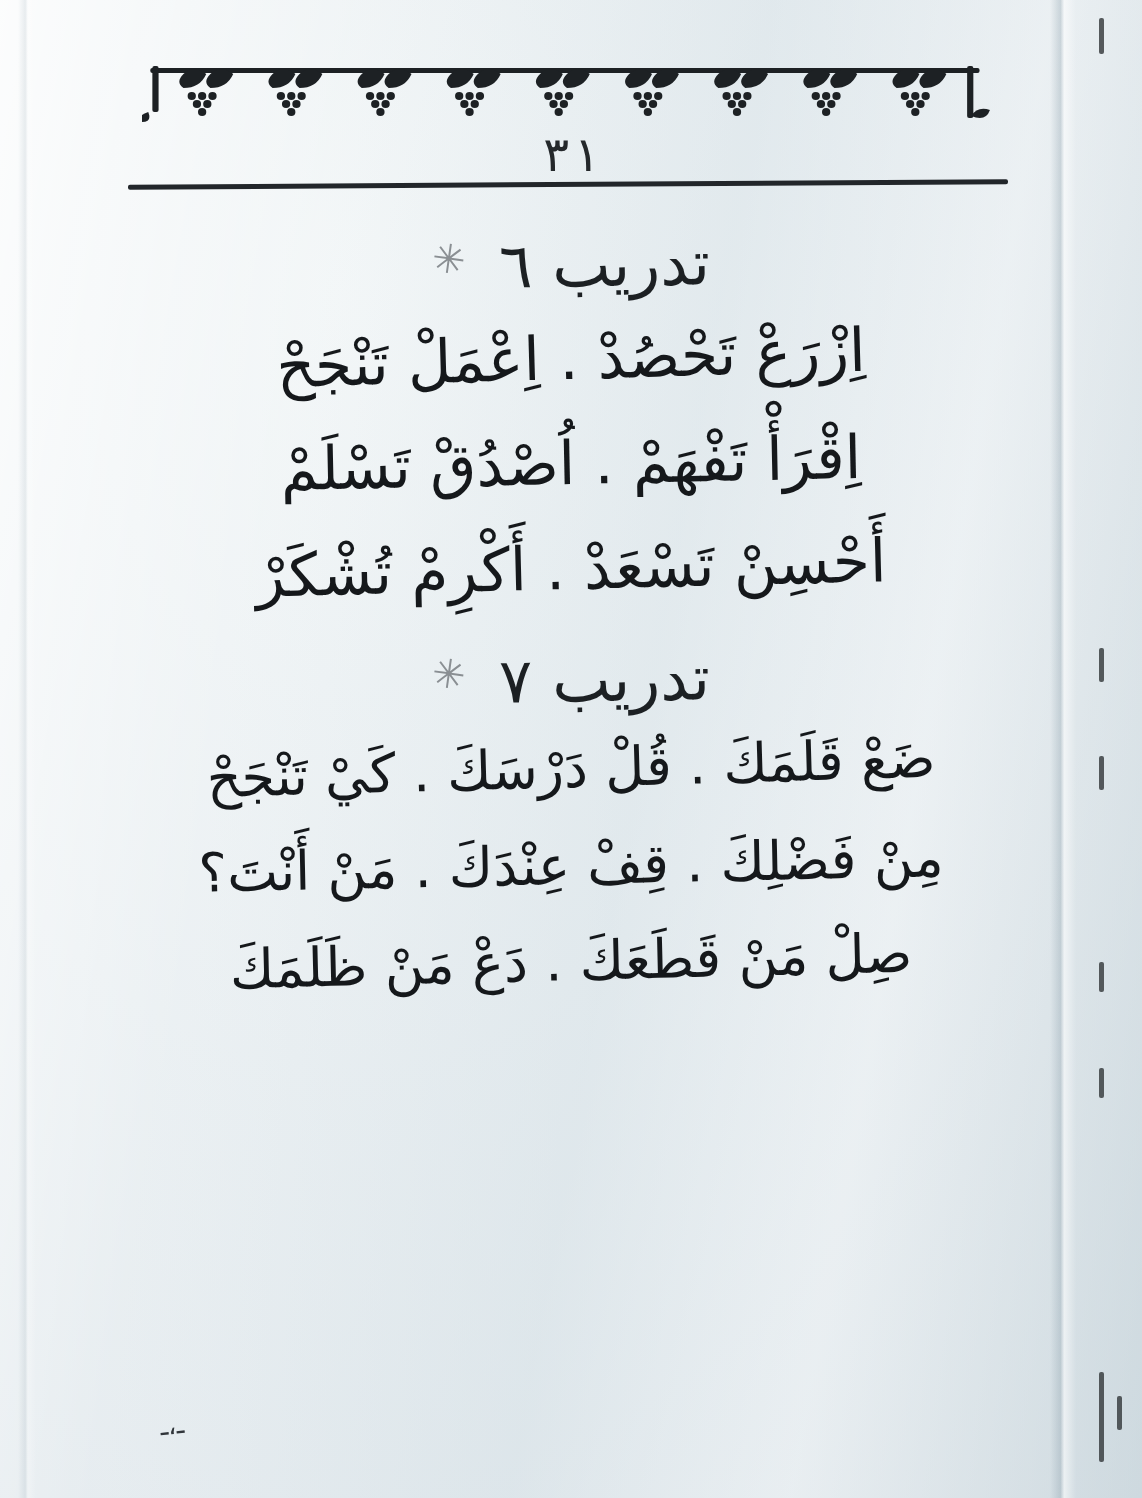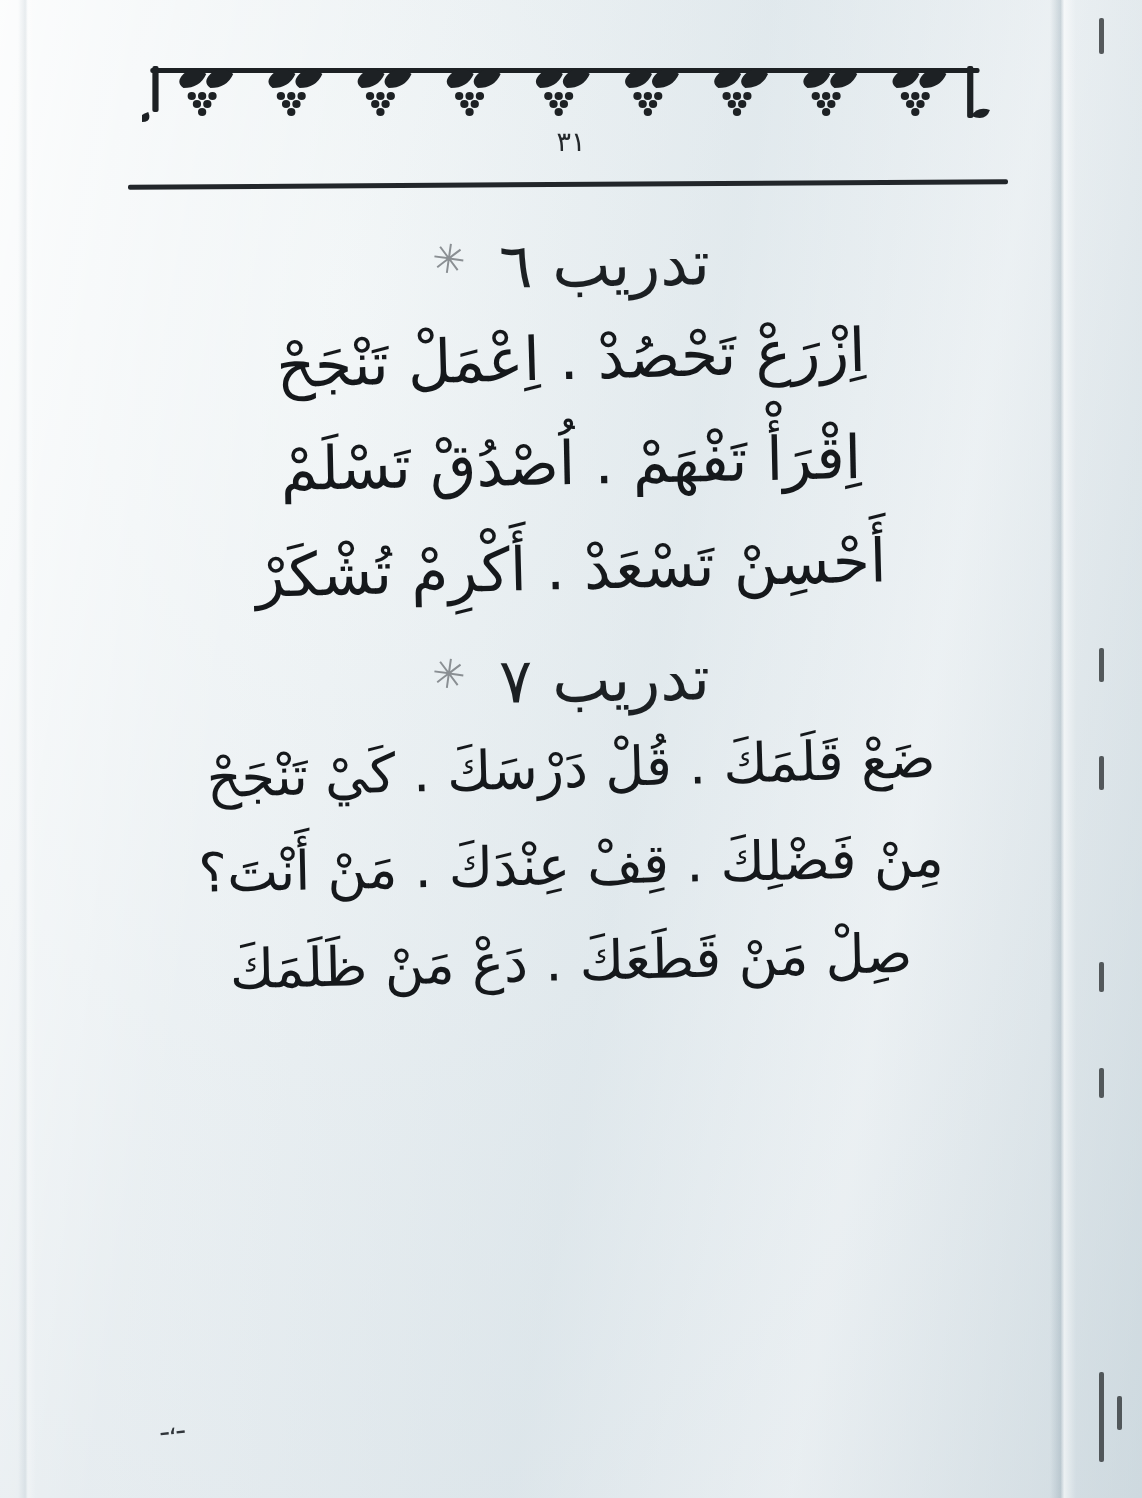--- a/index.html
+++ b/index.html
@@ -64,23 +64,23 @@
     height: 62px;
   }
   .vine-border svg { display: block; width: 100%; height: 100%; }
 
   .page-number {
     position: absolute;
     top: 126px;
     left: 0;
     right: 0;
     text-align: center;
-    font-size: 27px;
+    font-size: 48px;
     color: #24282b;
-    font-family: Liberation Serif, serif;
+    font-family: Liberation Mono, monospace;
     letter-spacing: 2px;
   }
 
   .rule {
     position: absolute;
     top: 182px;
     left: 8px;
     right: 14px;
     height: 5px;
     background: #22262a;

